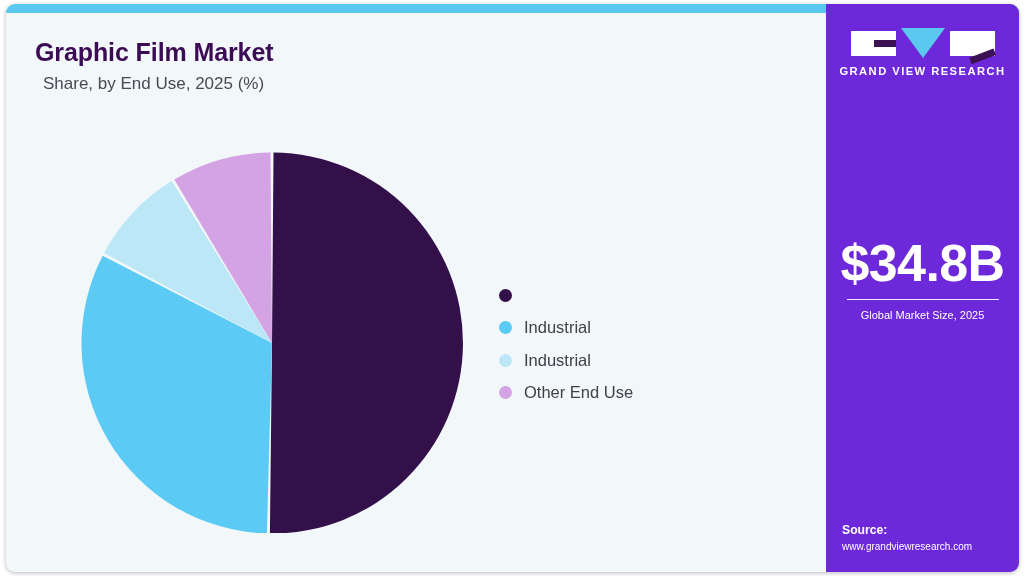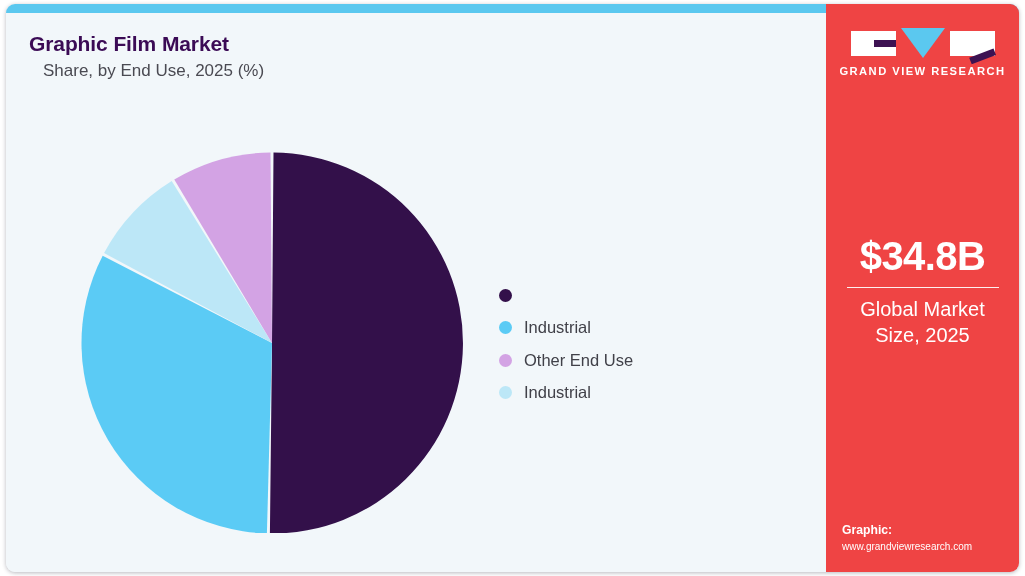--- a/index.html
+++ b/index.html
@@ -54,22 +54,22 @@
     background: #f2f7fa;
   }
 
   .titles {
     position: absolute;
     left: 21px;
     top: 17px;
     width: 620px;
   }
   .main-title {
-    margin: 2px;
-    font-size: 21px;
+    margin: 8px;
+    font-size: 25px;
     font-weight: bold;
     letter-spacing: -0.1px;
     color: #3b0b55;
     line-height: 1.12;
   }
   .sub-title {
     margin: 5px 0 0 16px;
     font-size: 17px;
     font-weight: normal;
     color: #4a4a52;
@@ -110,21 +110,21 @@
     white-space: nowrap;
   }
 
   
   .brand-pane {
     position: absolute;
     right: 0;
     top: 0;
     width: 193px;
     height: 568px;
-    background: #ef4444;
+    background: #6d28d9;
   }
 
   .logo-block {
     position: absolute;
     left: 0;
     top: 26px;
     width: 100%;
     text-align: center;
   }
   .logo-marks {
@@ -178,36 +178,36 @@
   }
 
   .stat-block {
     position: absolute;
     left: 0;
     top: 232px;
     width: 100%;
     text-align: center;
   }
   .stat-value {
-    font-size: 40px;
+    font-size: 52px;
     font-weight: bold;
     color: #ffffff;
     letter-spacing: -0.6px;
     line-height: 1.04;
     text-align: center;
   }
   .stat-rule {
     width: 152px;
     height: 1px;
     background: #ffffff;
     margin: 9px auto 8px auto;
     opacity: .92;
   }
   .stat-caption {
-    font-size: 20px;
+    font-size: 11px;
     color: #ffffff;
     line-height: 1.32;
     padding: 0 16px;
   }
 
   .source-block {
     position: absolute;
     left: 16px;
     bottom: 18px;
     width: 178px;
@@ -252,26 +252,26 @@
 
       <div class="legend" id="legend">
           <div class="legend-row">
             <span class="legend-dot" style="background: rgb(51, 16, 74);"></span>
           </div>
           <div class="legend-row">
             <span class="legend-dot" style="background: rgb(91, 203, 245);"></span>
             <span class="legend-label">Industrial</span>
           </div>
           <div class="legend-row">
+            <span class="legend-dot" style="background: rgb(188, 231, 247);"></span>
+            <span class="legend-label">Industrial</span>
+          </div>
+          <div class="legend-row">
             <span class="legend-dot" style="background: rgb(211, 163, 228);"></span>
             <span class="legend-label">Other End Use</span>
-          </div>
-          <div class="legend-row">
-            <span class="legend-dot" style="background: rgb(188, 231, 247);"></span>
-            <span class="legend-label">Industrial</span>
           </div>
         </div>
 
     </div>
 
     <div class="brand-pane">
 
       <div class="logo-block">
         <div class="logo-marks">
           <span class="logo-g"></span>
@@ -281,20 +281,20 @@
         <div class="logo-word">GRAND VIEW RESEARCH</div>
       </div>
 
       <div class="stat-block">
         <div class="stat-value">$34.8B</div>
         <div class="stat-rule"></div>
         <div class="stat-caption">Global Market Size, 2025</div>
       </div>
 
       <div class="source-block">
-        <div class="source-label">Graphic:</div>
+        <div class="source-label">Source:</div>
         <div class="source-url">www.grandviewresearch.com</div>
       </div>
 
     </div>
 
   </div>
 </div>
 
 </body></html>

